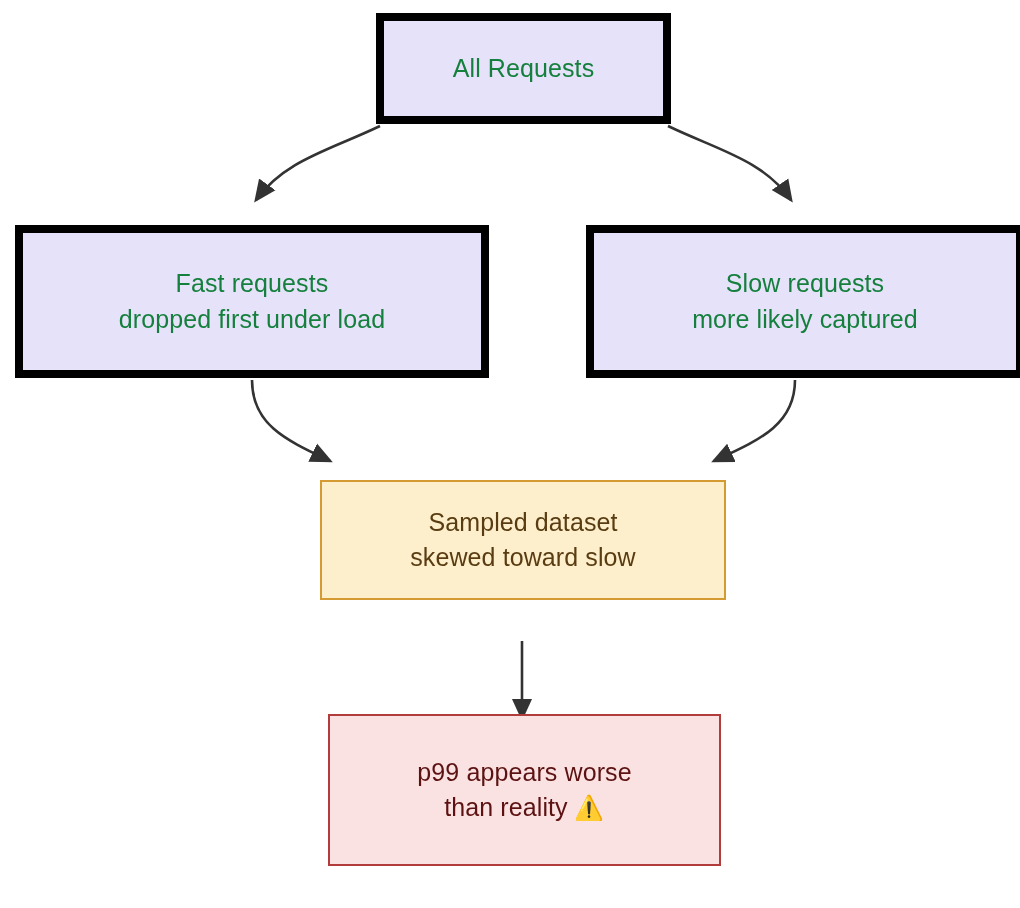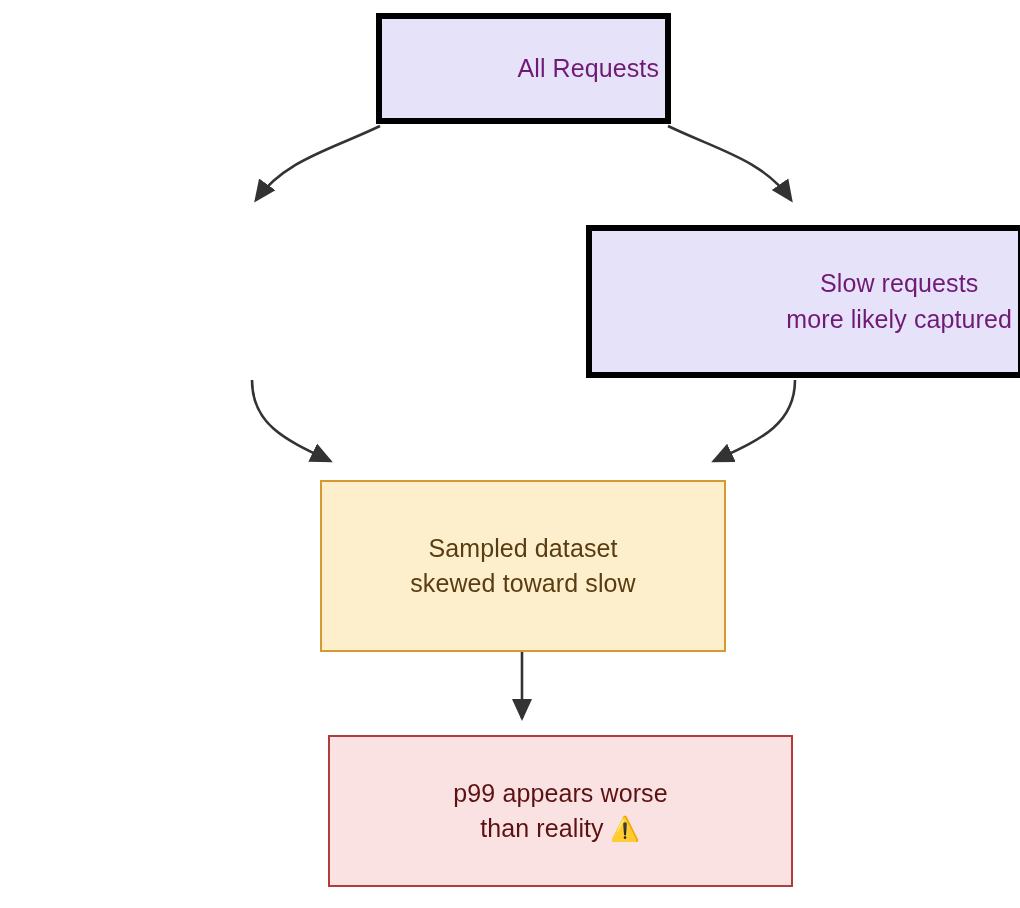--- a/index.html
+++ b/index.html
@@ -41,23 +41,22 @@
     letter-spacing: 0.1px;
   }
   .node-label {
     display: block;
     white-space: pre-line;
     padding: 0 6px;
   }
   
   .node.purple {
     background: #e6e2fa;
-    border: 6px solid #000000;
-    color: #701a75;
-    justify-content: flex-end;
+    border: 8px solid #000000;
+    color: #15803d;
   }
   
   .node.amber {
     background: #fdefcb;
     border: 2px solid #d69a33;
     color: #5a3c12;
   }
   
   .node.red {
     background: #fbe2e2;
@@ -71,25 +70,25 @@
   }
   #node-fast-requests {
     left: 15px; top: 225px; width: 474px; height: 153px;
     font-size: 25px;
   }
   #node-slow-requests {
     left: 586px; top: 225px; width: 438px; height: 153px;
     font-size: 25px;
   }
   #node-sampled-dataset {
-    left: 320px; top: 480px; width: 406px; height: 172px;
+    left: 320px; top: 480px; width: 406px; height: 120px;
     font-size: 25px;
   }
   #node-p99 {
-    left: 328px; top: 735px; width: 465px; height: 152px;
+    left: 328px; top: 714px; width: 393px; height: 152px;
     font-size: 25px;
   }
   .warn-emoji {
     font-family: "DejaVu Sans", sans-serif;
     font-size: 24px;
   }
 </style>
 </head>
 <body>
 
@@ -110,20 +109,24 @@
 
     <path d="M 795,380 C 795,425 759,440 714,461" fill="none" stroke="#333333" stroke-width="2.6" marker-end="url(#arrowhead)"></path>
 
     <path d="M 522,641 L 522,718" fill="none" stroke="#333333" stroke-width="2.6" marker-end="url(#arrowhead)"></path>
   </svg>
 
   <div class="node purple" id="node-all-requests">
     <span class="node-label">All Requests</span>
   </div>
 
+  <div class="node purple" id="node-fast-requests">
+    <span class="node-label">Fast requests
+dropped first under load</span>
+  </div>
 
   <div class="node purple" id="node-slow-requests">
     <span class="node-label">Slow requests
 more likely captured</span>
   </div>
 
   <div class="node amber" id="node-sampled-dataset">
     <span class="node-label">Sampled dataset
 skewed toward slow</span>
   </div>

